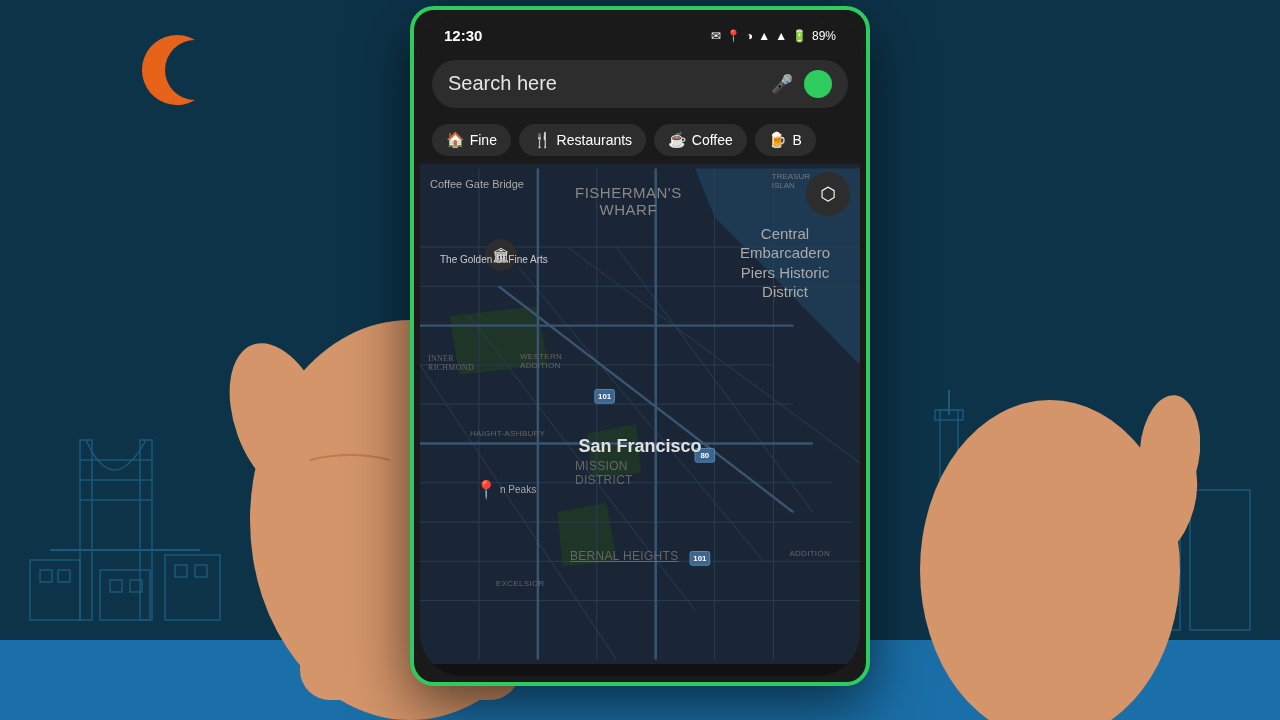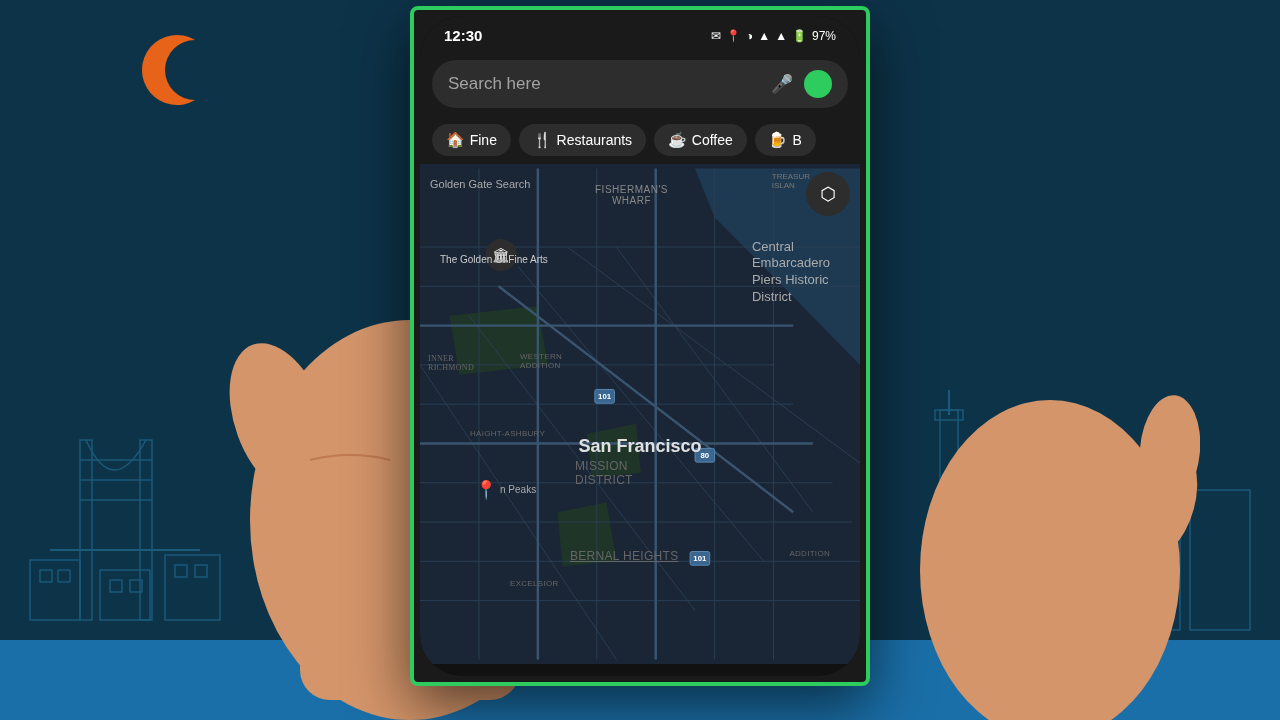--- a/index.html
+++ b/index.html
@@ -67,21 +67,21 @@
 
     
     .phone-frame {
       position: absolute;
       left: 50%;
       top: 50%;
       transform: translate(-50%, -50%);
       width: 460px;
       height: 680px;
       background: #1a1a1a;
-      border-radius: 8px;
+      border-radius: 24px;
       border: 4px solid #2ecc5e;
       z-index: 5;
       overflow: hidden;
       box-shadow: 0 20px 60px rgba(0,0,0,0.6);
     }
 
     .phone-inner {
       position: absolute;
       inset: 6px;
       background: #111;
@@ -123,22 +123,22 @@
       display: flex;
       align-items: center;
       background: #2d2d2d;
       border-radius: 28px;
       padding: 10px 16px;
       gap: 10px;
     }
 
     .search-input-text {
       flex: 1;
-      color: #a3a3a3;
-      font-size: 17px;
+      color: #e5e5e5;
+      font-size: 20px;
     }
 
     .mic-icon {
       color: white;
       font-size: 18px;
     }
 
     .green-dot {
       width: 28px;
       height: 28px;
@@ -313,21 +313,21 @@
 
     <div class="status-bar">
       <span class="status-time">12:30</span>
       <div class="status-icons">
         <span>✉</span>
         <span>📍</span>
         <span>◑</span>
         <span>▲</span>
         <span>▲</span>
         <span>🔋</span>
-        <span>97%</span>
+        <span>89%</span>
       </div>
     </div>
 
     <div class="search-area">
       <div class="search-bar">
         <span class="search-input-text">Search here</span>
         <span class="mic-icon">🎤</span>
         <div class="green-dot"></div>
       </div>
     </div>
@@ -401,44 +401,44 @@
         <rect x="178" y="225" width="20" height="14" rx="2" fill="#3a6690" stroke="#5a88b0" stroke-width="1"></rect>
         <text x="188" y="235" text-anchor="middle" fill="white" font-size="8" font-weight="bold">101</text>
 
         <rect x="280" y="285" width="20" height="14" rx="2" fill="#3a6690" stroke="#5a88b0" stroke-width="1"></rect>
         <text x="290" y="295" text-anchor="middle" fill="white" font-size="8" font-weight="bold">80</text>
 
         <rect x="275" y="390" width="20" height="14" rx="2" fill="#3a6690" stroke="#5a88b0" stroke-width="1"></rect>
         <text x="285" y="400" text-anchor="middle" fill="white" font-size="8" font-weight="bold">101</text>
       </svg>
 
-      <div class="map-label" style="top:14px; left:10px; font-size:11px; color:#aaa;">Golden Gate Search</div>
-
-      <div class="map-label" style="top:20px; left:155px; font-size:10px; color:#888; text-align:center; letter-spacing:0.5px;margin-left:20px;">FISHERMAN'S<br>WHARF</div>
+      <div class="map-label" style="top:14px; left:10px; font-size:11px; color:#aaa;">Coffee Gate Bridge</div>
+
+      <div class="map-label" style="top:20px; left:155px; font-size:15px; color:#888; text-align:center; letter-spacing:0.5px;">FISHERMAN'S<br>WHARF</div>
 
       <div class="place-icon" style="top:75px; left:65px;">🏛</div>
       <div class="map-label" style="top:90px; left:20px; font-size:10px; color:#ccc;">The Golden Of Fine Arts</div>
 
-      <div class="map-label" style="top:75px; right:30px; font-size:13px; color:#aaa; line-height:1.3;">Central<br>Embarcadero<br>Piers Historic<br>District</div>
+      <div class="map-label" style="top:60px; right:30px; font-size:15px; color:#aaa; text-align:center; line-height:1.3;">Central<br>Embarcadero<br>Piers Historic<br>District</div>
 
       <div class="map-label" style="top:190px; left:8px; font-size:8px; color:#666; letter-spacing:0.3px;font-family:Liberation Serif, serif;">INNER<br>RICHMOND</div>
 
       <div class="map-label" style="top:188px; left:100px; font-size:8px; color:#666; letter-spacing:0.3px;">WESTERN<br>ADDITION</div>
 
       <div class="map-label large" style="top:240px; left:50%; transform:translateX(-50%); font-size:18px; color:#e0e0e0; font-weight:600; white-space:nowrap;">San Francisco</div>
 
       <div class="map-label" style="top:265px; left:50px; font-size:8px; color:#666; letter-spacing:0.3px;">HAIGHT-ASHBURY</div>
 
       <div class="map-label" style="top:295px; left:155px; font-size:12px; color:#666; letter-spacing:0.3px;">MISSION<br>DISTRICT</div>
 
       <div class="map-label" style="top:385px; left:150px; font-size:12px; color:#666; letter-spacing:0.3px;text-decoration:underline;">BERNAL HEIGHTS</div>
 
       <div class="map-label" style="top:385px; right:30px; font-size:8px; color:#666; letter-spacing:0.3px;">ADDITION</div>
 
-      <div class="map-label" style="top:415px; left:90px; font-size:8px; color:#666; letter-spacing:0.3px;">EXCELSIOR</div>
+      <div class="map-label" style="top:415px; left:76px; font-size:8px; color:#666; letter-spacing:0.3px;">EXCELSIOR</div>
 
       <div class="location-pin" style="top:315px; left:55px; color:#4a9eff; font-size:18px;">📍</div>
       <div class="map-label" style="top:320px; left:70px; font-size:10px; color:#aaa;margin-left:10px;">n Peaks</div>
 
       <div class="layer-btn" style="position:absolute; top:8px; right:10px; background:#2d2d2d; border-radius:50%; width:44px; height:44px; display:flex; align-items:center; justify-content:center; color:white; font-size:18px;">
         <span>⬡</span>
       </div>
 
       <div class="map-label" style="top:8px; right:50px; font-size:8px; color:#777;">TREASUR<br>ISLAN</div>
 

